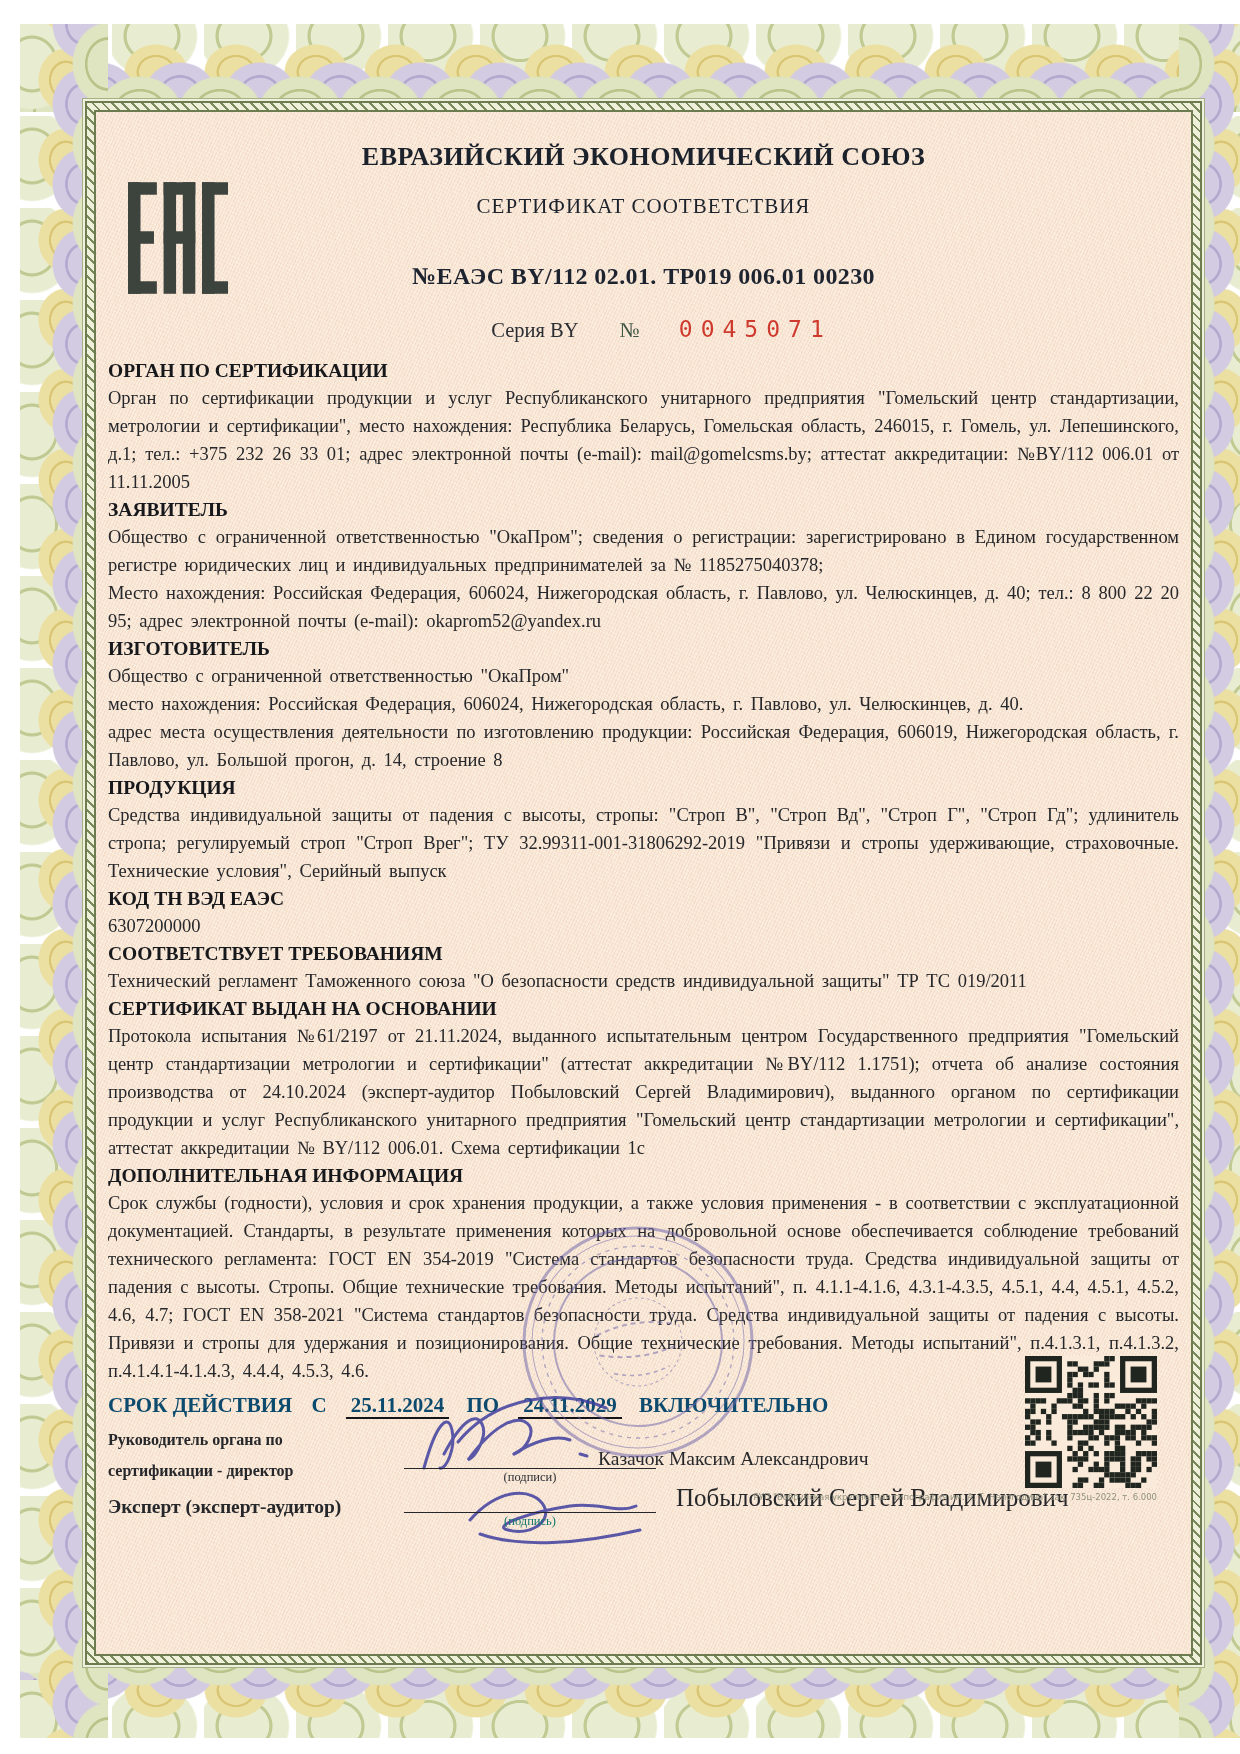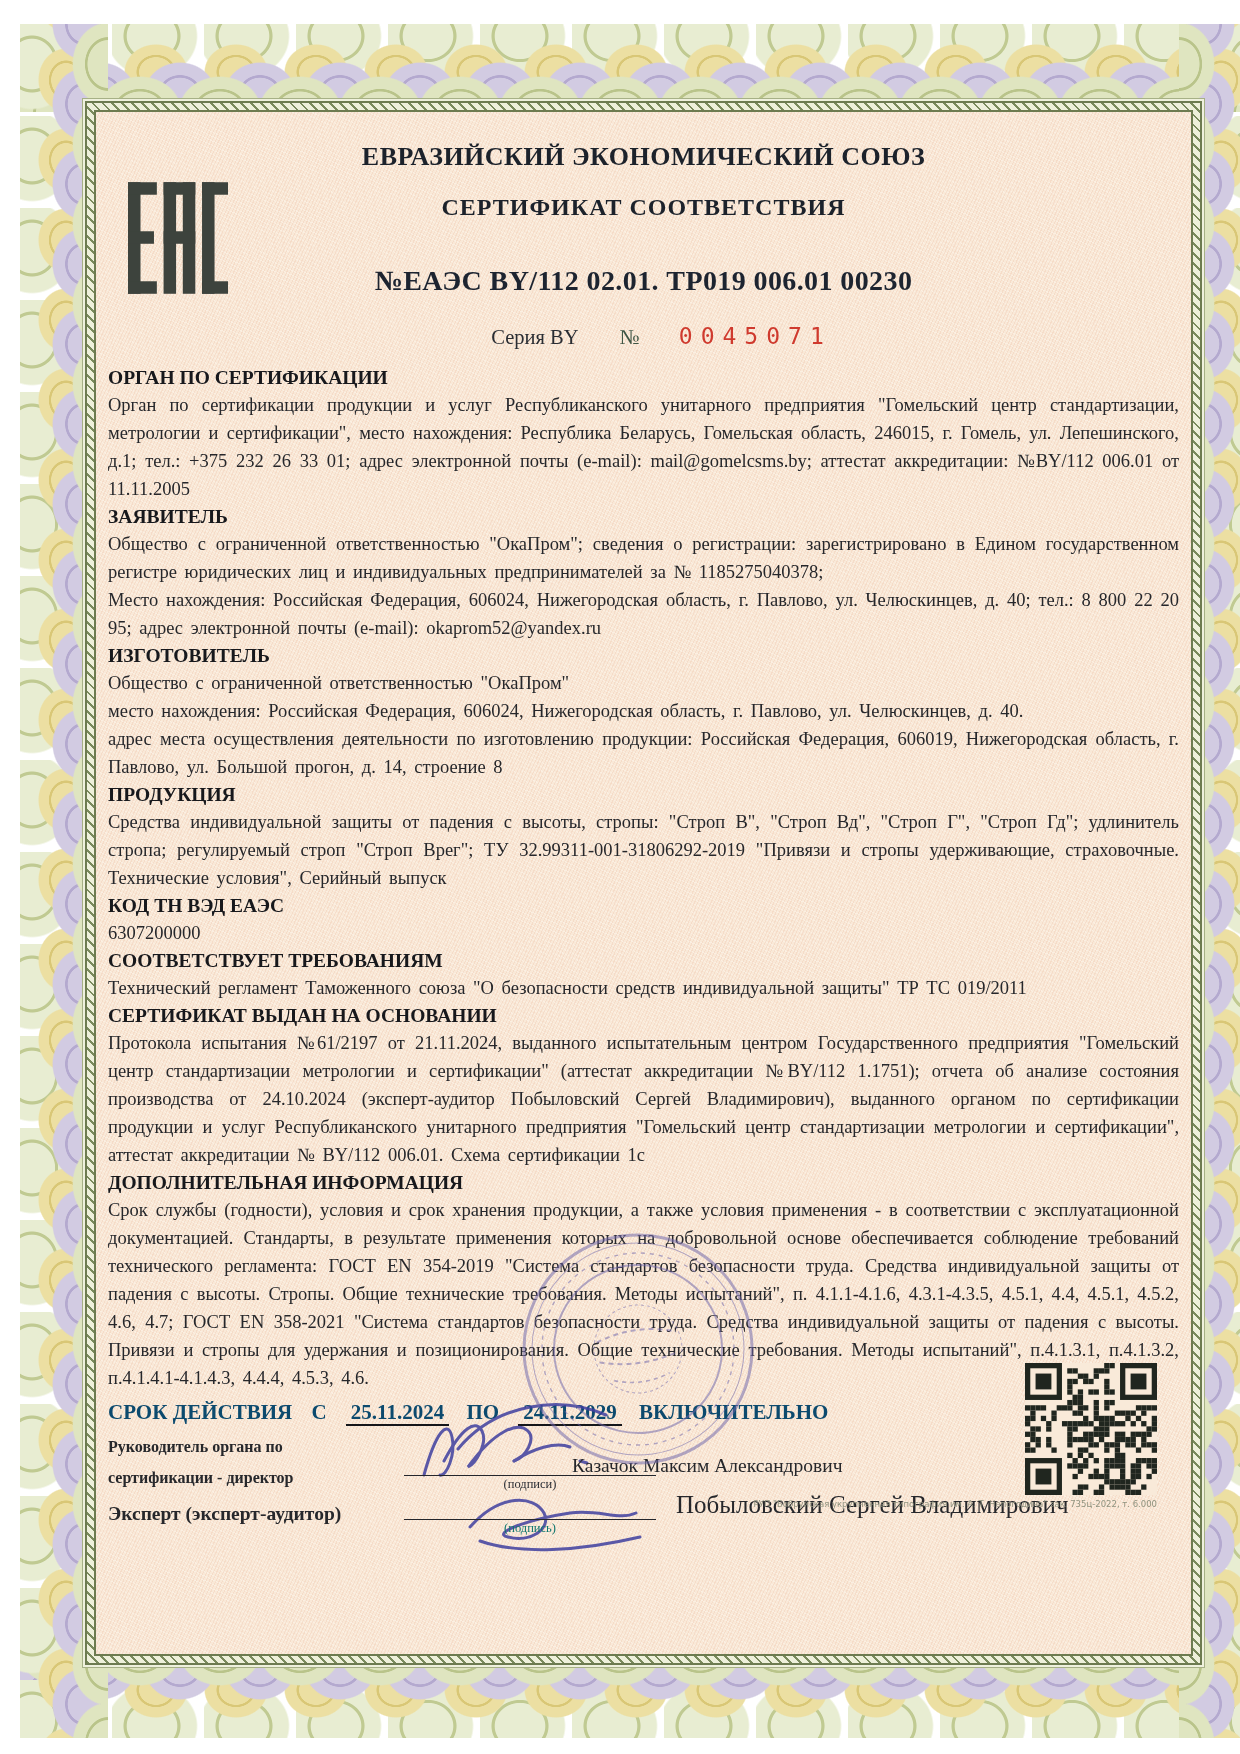--- a/index.html
+++ b/index.html
@@ -37,42 +37,42 @@
   .sheet{position:relative;height:100%;box-sizing:border-box;border:2px solid #6d7b50;
          background-color:#f9e9d8;padding:4px 12px 0 12px;overflow:visible;}
   .sheet::before{content:"";position:absolute;inset:0;pointer-events:none;z-index:0;background:
      repeating-linear-gradient(115deg,rgba(231,168,136,0.20) 0 1px,rgba(231,168,136,0) 1px 3px),
      repeating-linear-gradient(25deg,rgba(255,252,245,0.35) 0 1px,rgba(255,252,245,0) 1px 4px);}
   .sheet>*{position:relative;z-index:1;}
 
   
   .eac{position:absolute;left:32px;top:60px;width:100px;height:132px;}
   .t1{margin:26px 0 0 0;text-align:center;font-weight:bold;font-size:26px;letter-spacing:0.5px;color:#1c222b;}
-  .t2{margin:22px 0 12px 0;text-align:center;font-weight:bold;font-size:24px;letter-spacing:1px;color:#1c222b;}
-  .certno{margin:44px 0 0 0;text-align:center;font-weight:bold;font-size:28px;letter-spacing:0.4px;color:#1d2430;}
+  .t2{margin:22px 0 12px 0;text-align:center;font-weight:normal;font-size:21px;letter-spacing:1px;color:#1c222b;}
+  .certno{margin:44px 0 0 0;text-align:center;font-weight:bold;font-size:24px;letter-spacing:0.4px;color:#1d2430;}
   .series{margin:26px 0 0 0;text-align:center;font-size:20.5px;color:#2a2d33;}
   .series .lbl{margin-right:36px;margin-left:36px;}
   .series .nsign{color:#3e5544;margin-right:28px;font-size:21px;}
   .series .serial{color:var(--serial-red,#cf3a2e);font-family:"DejaVu Sans Mono",monospace;
                   font-size:23px;letter-spacing:8px;margin-left:6px;}
 
   
   .body{margin-top:14px;}
   .sec-title{font-weight:bold;font-size:19.5px;line-height:27px;color:#17181c;}
   .para{font-size:18.5px;line-height:28px;text-align:justify;word-spacing:3px;margin:0;}
 
   
   .validity{margin-top:8px;font-weight:bold;font-size:21px;color:#0c4a6e;white-space:nowrap;}
   .validity .w{margin-right:14px;}
   .validity .date{border-bottom:2.2px solid #15161a;padding:0 5px;margin-right:12px;}
   .sig-block{position:relative;margin-top:4px;height:100px;}
   .role1{position:absolute;left:0;top:2px;width:330px;font-weight:bold;font-size:16px;line-height:31px;}
   .line1{position:absolute;left:296px;top:46px;width:252px;border-top:1.6px solid #24262c;}
   .cap1{position:absolute;left:296px;top:48px;width:252px;text-align:center;font-size:12.5px;color:#2c2e34;}
-  .name1{position:absolute;left:464px;top:26px;font-size:19.5px;}
+  .name1{position:absolute;left:490px;top:26px;font-size:19.5px;}
   .role2{position:absolute;left:0;top:74px;font-weight:bold;font-size:19.5px;}
   .line2{position:absolute;left:296px;top:90px;width:252px;border-top:1.6px solid #24262c;}
   .cap2{position:absolute;left:296px;top:92px;width:252px;text-align:center;font-size:12.5px;color:#0f766e;}
   .name2{position:absolute;left:568px;top:62px;font-size:25px;}
   .sig-svg1{position:absolute;left:292px;top:-42px;pointer-events:none;}
   .sig-svg2{position:absolute;left:348px;top:52px;pointer-events:none;}
   .stamp{position:absolute;left:398px;top:-212px;width:264px;height:264px;opacity:0.52;
          transform:rotate(-8deg);pointer-events:none;}
   .qr{position:absolute;right:22px;top:-66px;width:132px;height:132px;}
   .printer{position:absolute;right:22px;top:70px;font-size:8.5px;color:#8f927e;

